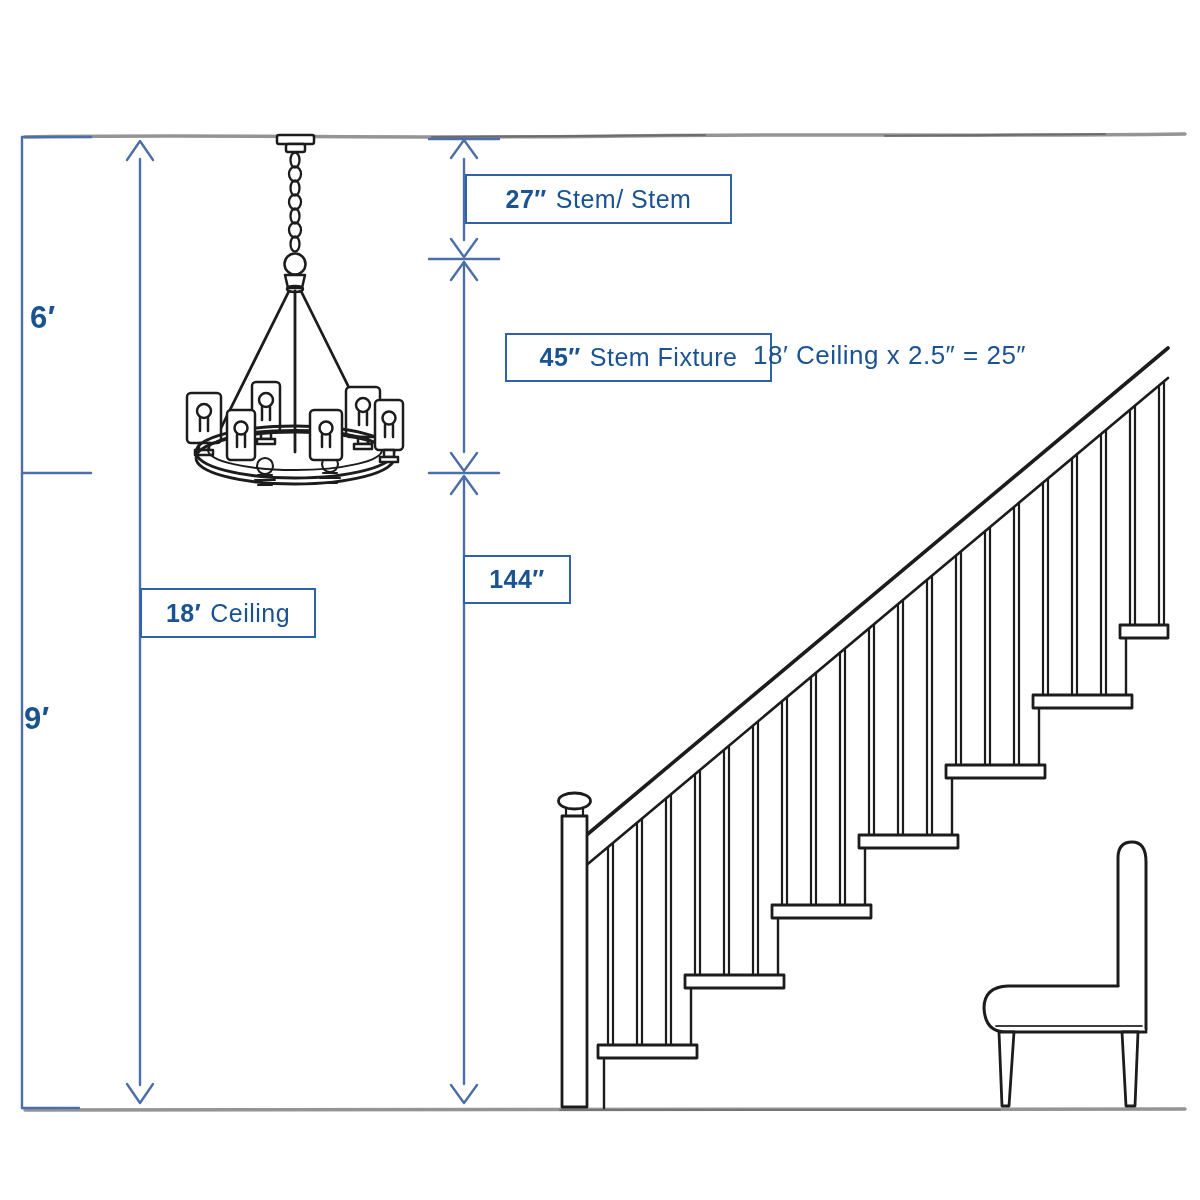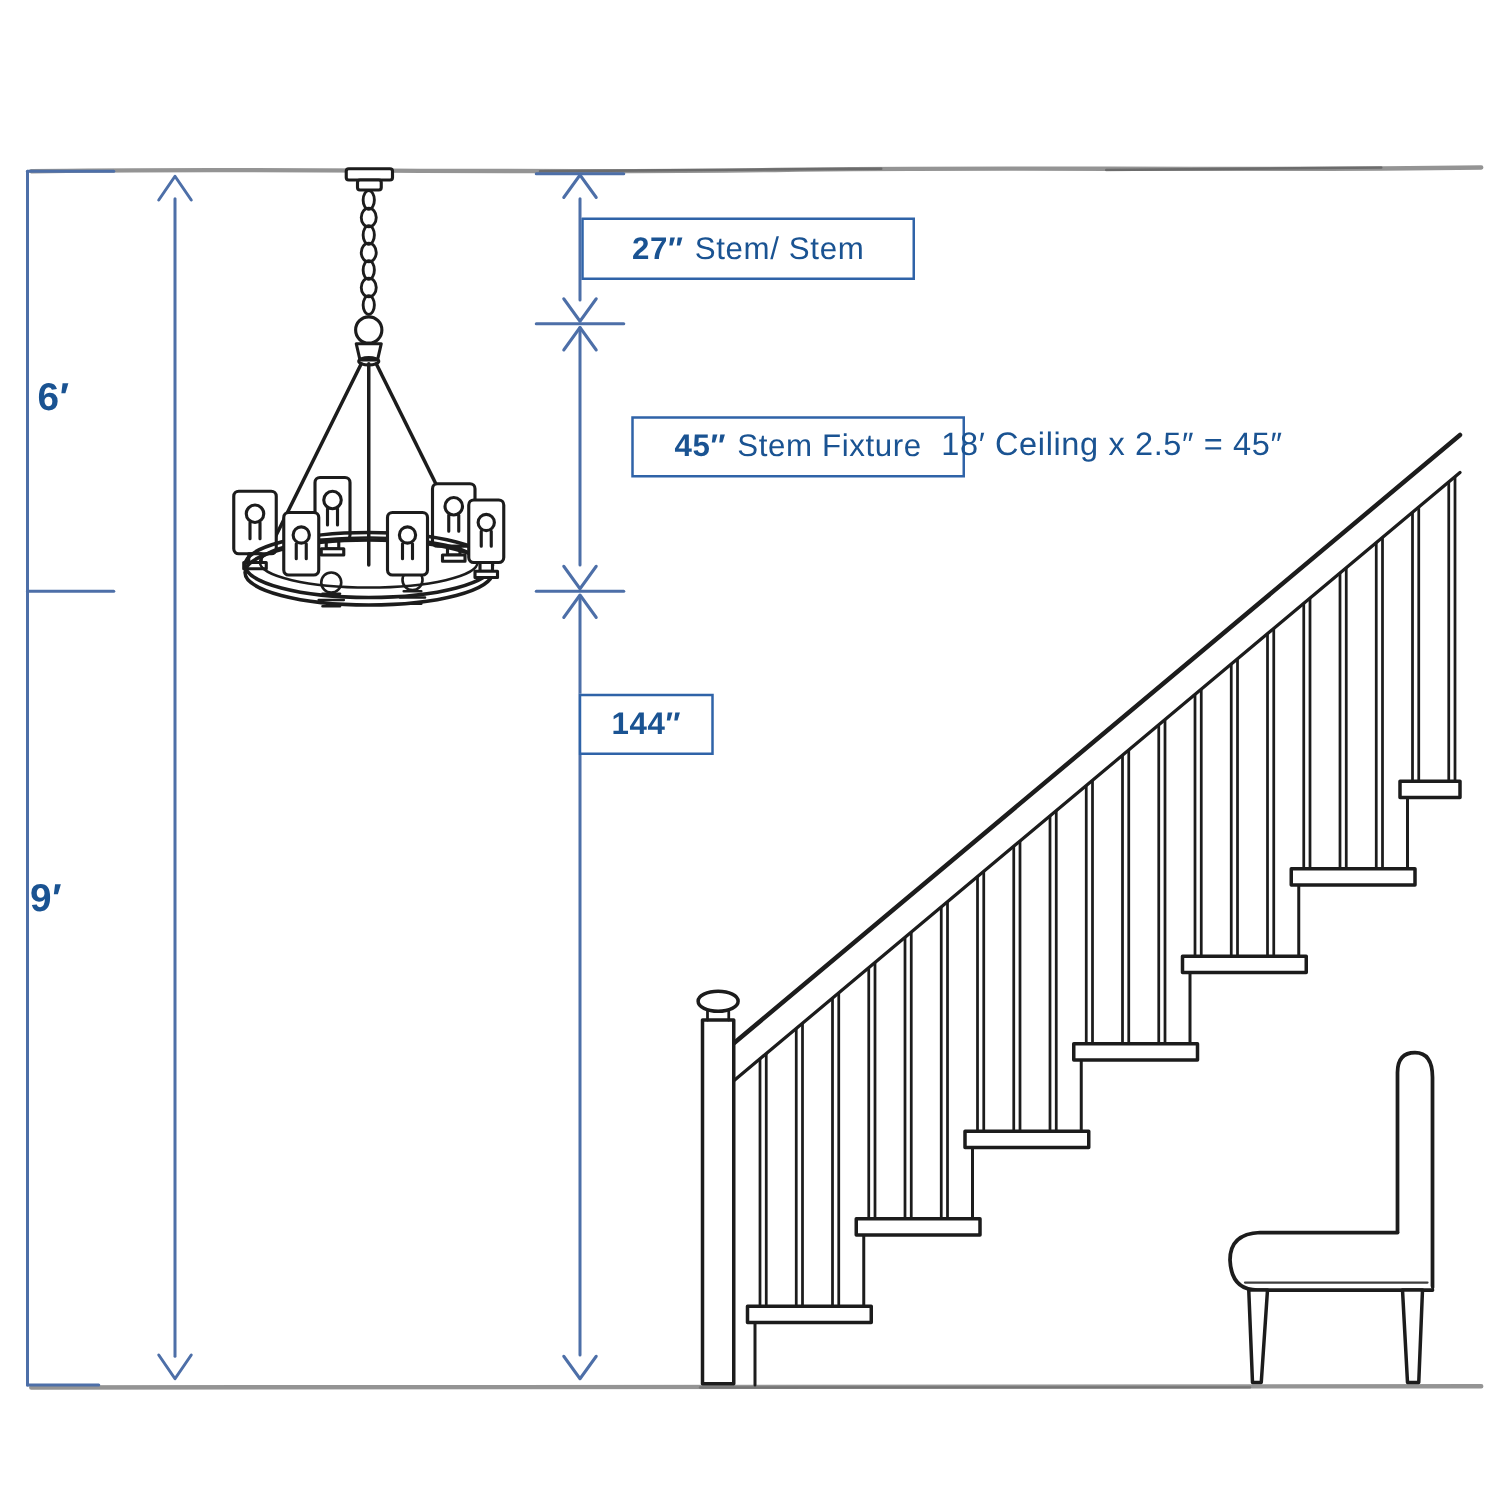--- a/index.html
+++ b/index.html
@@ -211,20 +211,24 @@
   <div class="lbl box" style="left:465px;top:174px;width:263px;height:46px;">
     <span class="num">27″</span>
     <span>Stem/ Stem</span>
   </div>
 
   <div class="lbl box" style="left:465px;top:333px;width:263px;height:45px;margin-left:40px;">
     <span class="num">45″</span>
     <span>Stem Fixture</span>
   </div>
 
-  <div class="lbl equation" style="left:753px;top:333px;height:45px;">18′ Ceiling x 2.5″ = 45″</div>
-
+  <div class="lbl equation" style="left:753px;top:333px;height:45px;">18′ Ceiling x 2.5″ = 25″</div>
+
+  <div class="lbl box" style="left:140px;top:588px;width:172px;height:46px;">
+    <span class="num">18′</span>
+    <span>Ceiling</span>
+  </div>
 
   <div class="lbl box" style="left:463px;top:555px;width:104px;height:45px;">
     <span class="num">144″</span>
   </div>
 
 </div>
 
 </body></html>

